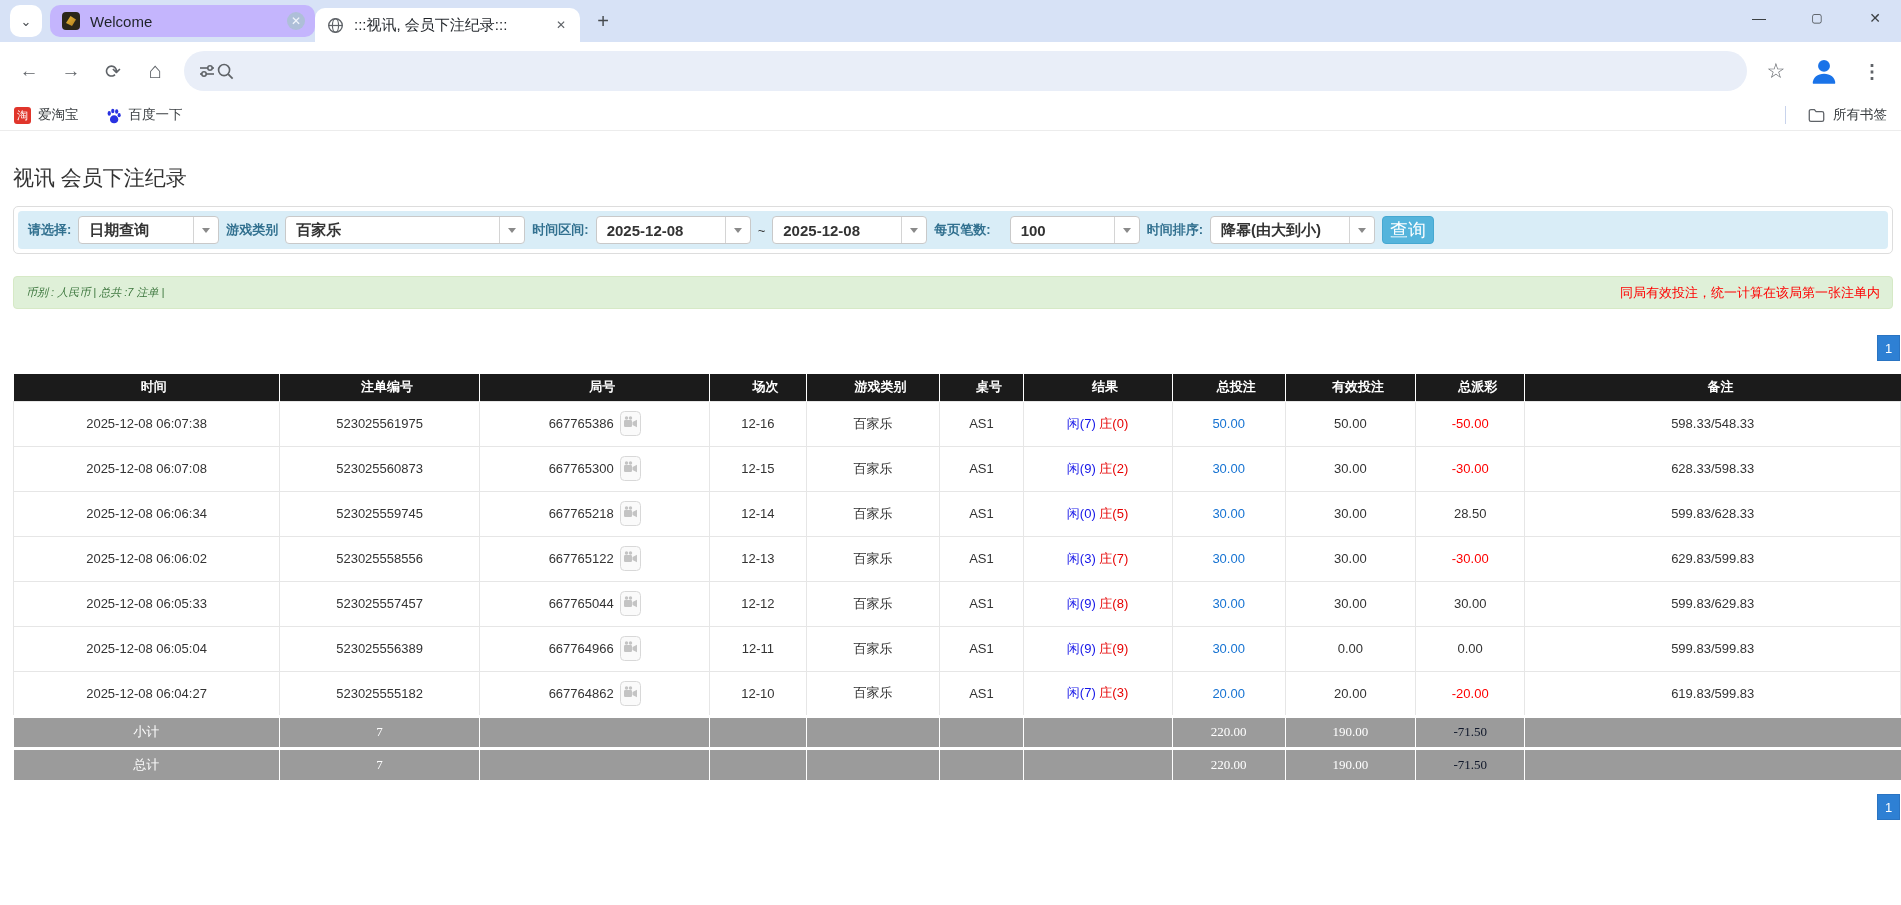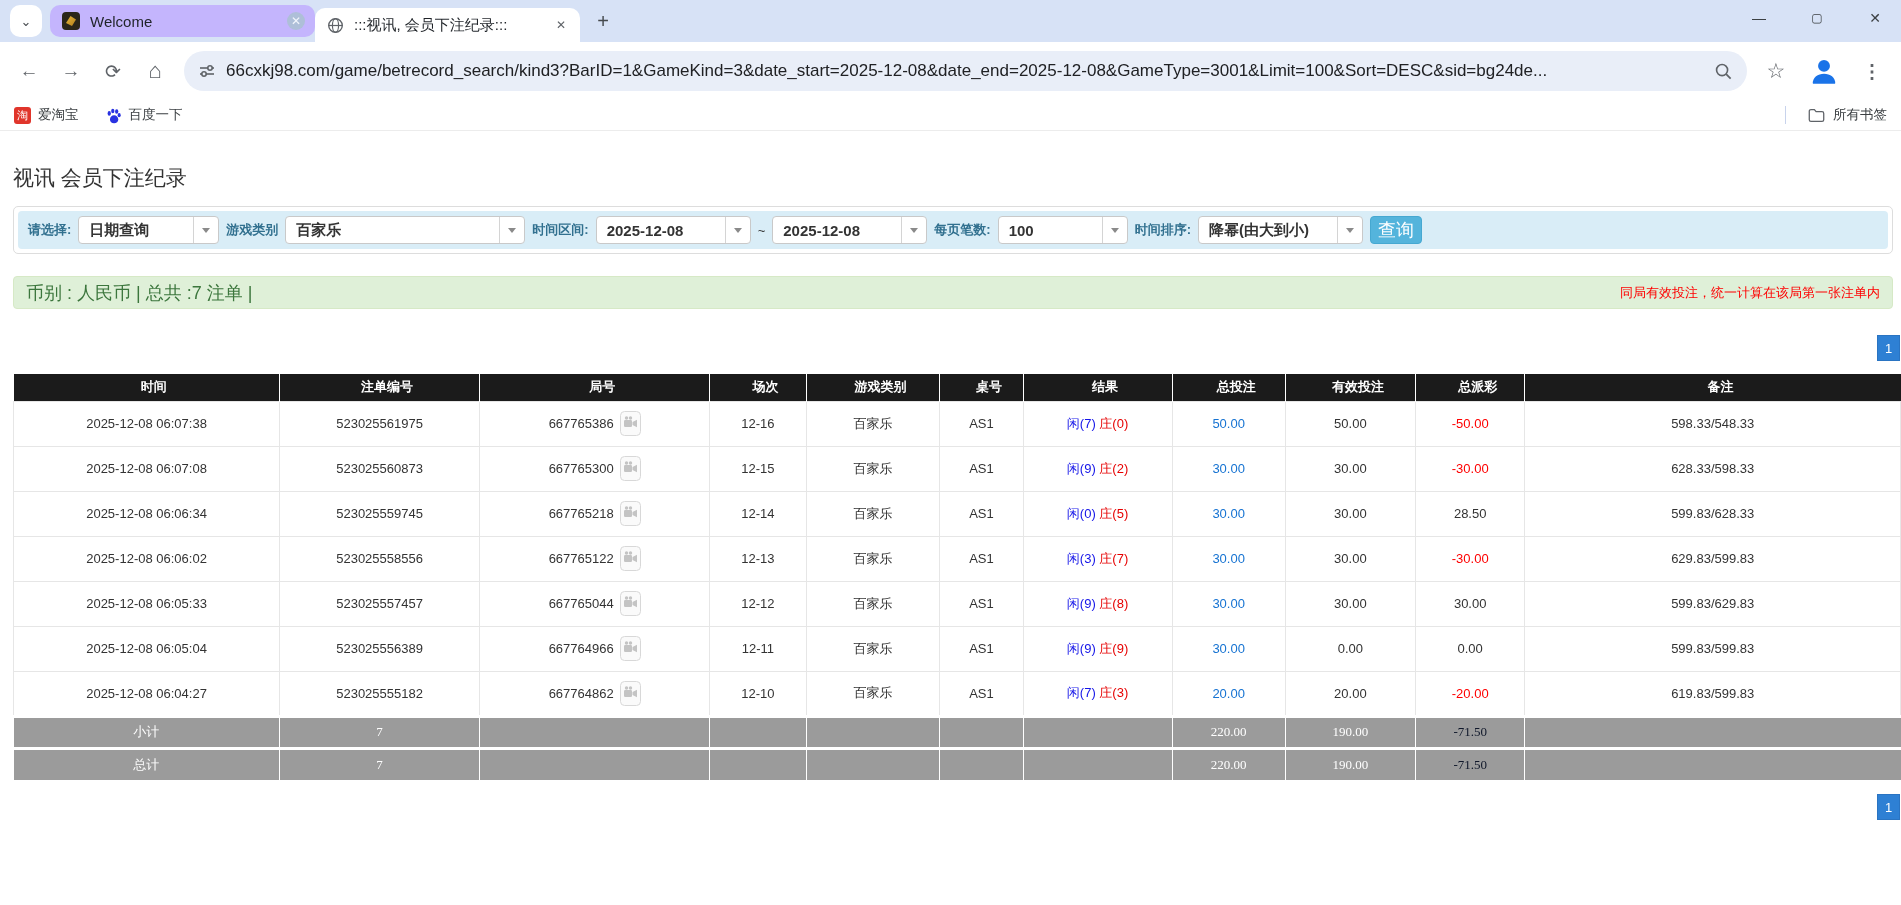--- a/index.html
+++ b/index.html
@@ -51,21 +51,21 @@
   .combo { background:#fff; border:1px solid #c9c9c9; border-radius:4px; height:28px; display:flex; align-items:center; cursor:pointer; }
   .combo .val { flex:1; padding:0 10px; font-size:15px; color:#333; white-space:nowrap;font-weight:bold; }
   .combo .caret-btn { width:25px; align-self:stretch; border-left:1px solid #d4d4d4; display:flex; align-items:center; justify-content:center; }
   .caret { width:0; height:0; border-left:4px solid transparent; border-right:4px solid transparent; border-top:5px solid #8a8a8a; }
   .tilde { font-size:13px; color:#333; }
   .search-btn { width:52px; height:28px; background:#54b4dc; border:1px solid #46a8d1; border-radius:4px;
     color:#fff; font-size:18px; display:flex; align-items:center; justify-content:center; cursor:pointer; }
 
   .info-bar { margin:22px 8px 0 13px; background:#dff0d8; border:1px solid #d6e9c6; border-radius:4px; height:33px;
     display:flex; align-items:center; justify-content:space-between; padding:0 12px; }
-  .info-left { font-size:18px; color:#3c763d; }
+  .info-left { font-size:11px; color:#3c763d;font-style:italic; }
   .info-right { font-size:13px; color:#fe0000; }
 
   .pager { display:flex; justify-content:flex-end; margin:26px 1px 0 0; }
   .page-btn { min-width:23px; height:26px; background:#2e80d4; border:1px solid #2a74c2; color:#fff; font-size:13px;
     display:flex; align-items:center; justify-content:center; cursor:pointer; }
   .pager.bottom { margin:14px 1px 0 0; }
 
   table.bets { width:1888px; margin:13px 0 0 13px; border-collapse:collapse; table-layout:fixed; }
   .bets th { background:#1b1b1b; color:#fff; font-size:13px; font-weight:bold; height:27px; border-left:1px solid #fff;padding-left:15px; }
   .bets th:first-child { border-left:none; }
@@ -118,21 +118,20 @@
   <span class="nav-btn">→</span>
   <span class="nav-btn">⟳</span>
   <span class="nav-btn" style="font-size:22px;">⌂</span>
   <div class="url-pill">
     <svg width="18" height="18" viewBox="0 0 18 18">
       <line x1="2" y1="6" x2="16" y2="6" stroke="#5f6368" stroke-width="1.6"></line>
       <line x1="2" y1="12" x2="16" y2="12" stroke="#5f6368" stroke-width="1.6"></line>
       <circle cx="12" cy="6" r="2.2" fill="#e9eef8" stroke="#5f6368" stroke-width="1.6"></circle>
       <circle cx="6" cy="12" r="2.2" fill="#e9eef8" stroke="#5f6368" stroke-width="1.6"></circle>
     </svg>
-    <span class="url-text">66cxkj98.com/game/betrecord_search/kind3?BarID=1&amp;GameKind=3&amp;date_start=2025-12-08&amp;date_end=2025-12-08&amp;GameType=3001&amp;Limit=100&amp;Sort=DESC&amp;sid=bg24de...</span>
     <svg width="19" height="19" viewBox="0 0 20 20">
       <circle cx="8.5" cy="8.5" r="5.8" fill="none" stroke="#5f6368" stroke-width="1.7"></circle>
       <line x1="12.8" y1="12.8" x2="17.5" y2="17.5" stroke="#5f6368" stroke-width="1.9"></line>
     </svg>
   </div>
   <div class="right-icons">
     <span class="nav-btn" style="font-size:21px;">☆</span>
     <svg class="nav-btn" width="34" height="34" viewBox="0 0 24 24">
       <circle cx="12" cy="8.4" r="4.2" fill="#1a73e8"></circle>
       <path d="M4 21 c0-4.4 3.6-7 8-7 s8 2.6 8 7 z" fill="#1a73e8"></path>
@@ -191,21 +190,21 @@
         </span>
     </div>
     <span class="tilde">~</span>
     <div class="combo" style="width:155px;">
       <span class="val">2025-12-08</span>
       <span class="caret-btn">
           <span class="caret"></span>
         </span>
     </div>
     <span class="flabel">每页笔数:</span>
-    <div class="combo" style="width:130px;">
+    <div class="combo" style="width:130px;margin-left:12px;">
       <span class="val">100</span>
       <span class="caret-btn">
           <span class="caret"></span>
         </span>
     </div>
     <span class="flabel">时间排序:</span>
     <div class="combo" style="width:165px;">
       <span class="val">降幂(由大到小)</span>
       <span class="caret-btn">
           <span class="caret"></span>

